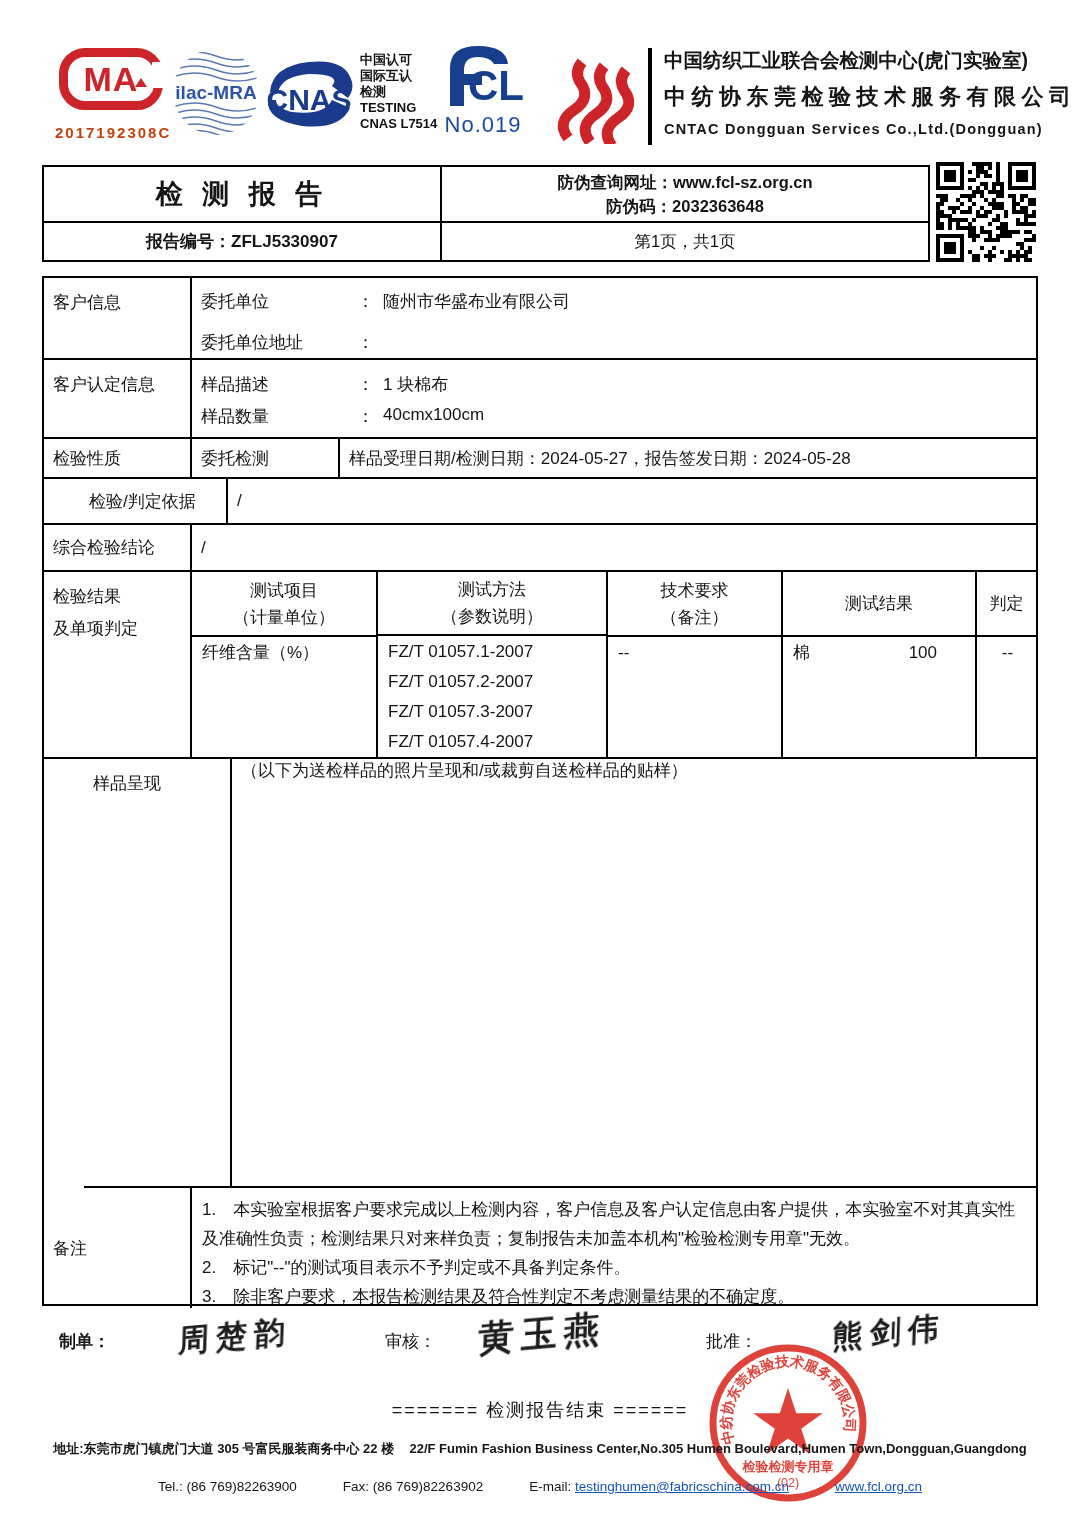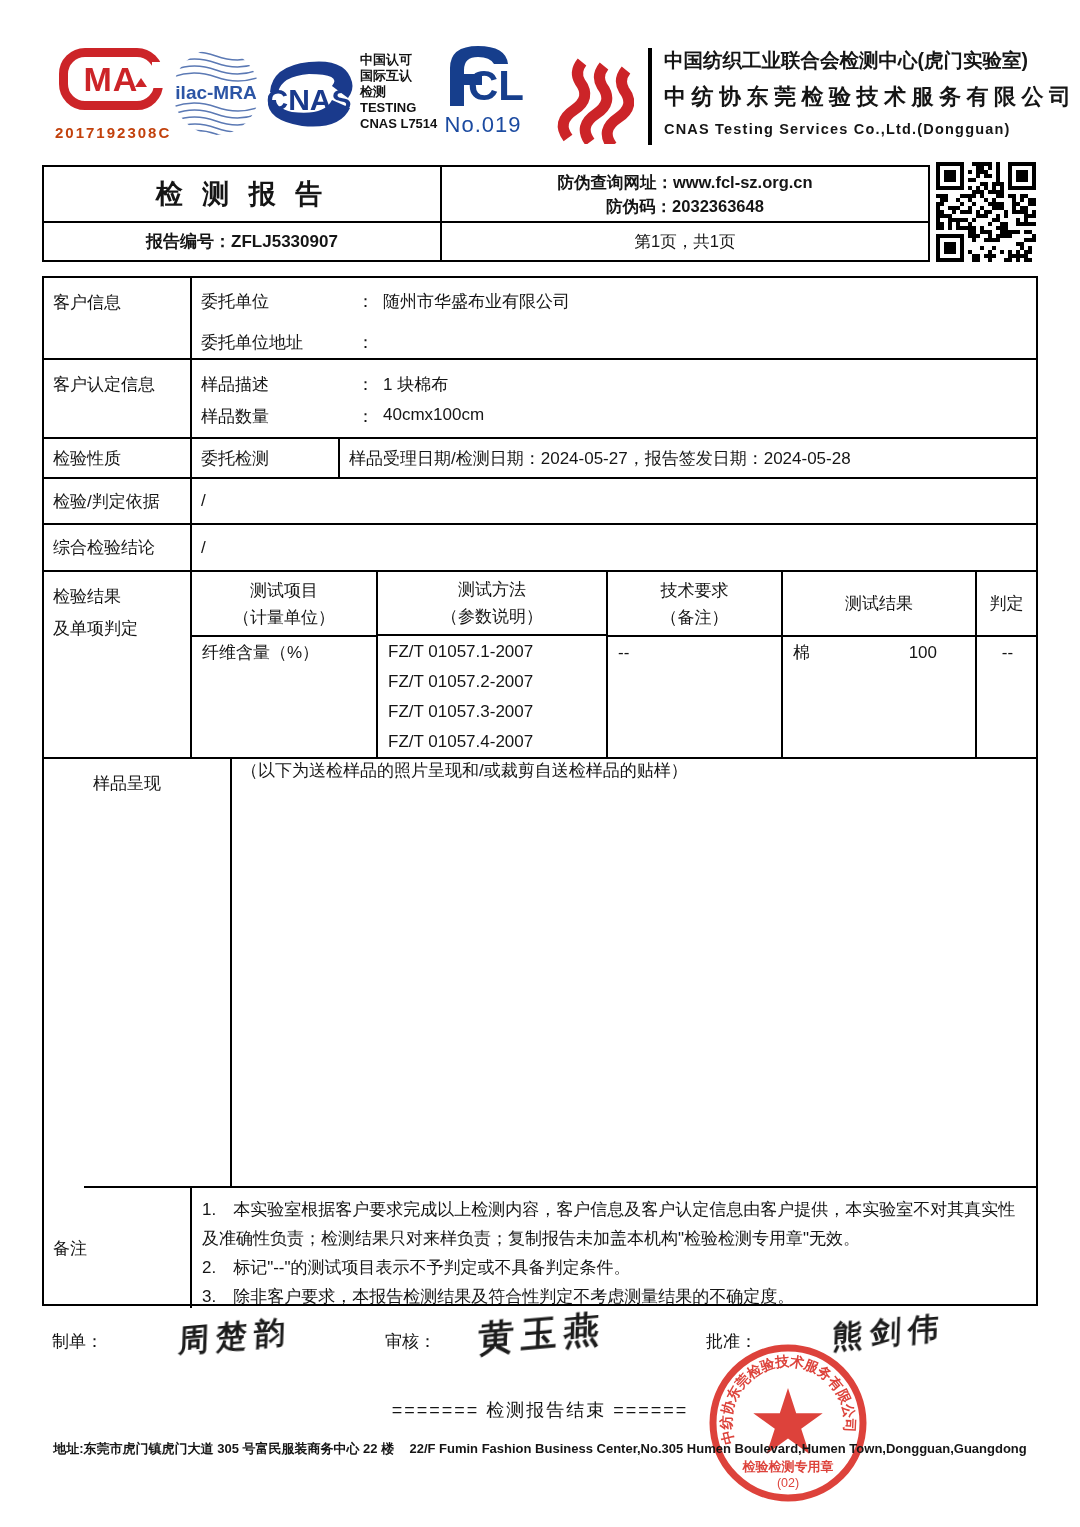--- a/index.html
+++ b/index.html
@@ -50,21 +50,21 @@
   .mt-label { width:148px; flex:0 0 148px; border-right:2px solid #000; padding:0 8px 0 9px; }
   .lbl-top { padding-top:13px; }
   .lbl-center { display:flex; align-items:center; }
   .mt-content { flex:1 1 auto; min-width:0; }
 
   .kv { display:flex; }
   .kv .k { width:156px; flex:0 0 156px; }
   .kv .colon { width:26px; flex:0 0 26px; }
 
   .row-h82 { height:82px; } .row-h79 { height:79px; } .row-h40 { height:40px; }
-  .row-h46 { height:46px; } .row-h47 { height:47px; } .row-h187 { height:187px; }
+  .row-h46 { height:46px;padding-left:36px; } .row-h47 { height:47px; } .row-h187 { height:187px; }
   .row-h429 { height:429px;margin-left:40px; } .row-h120 { height:120px; }
 
   .pad-cell { padding:0 8px 0 9px; }
 
   .nature-val { width:148px; flex:0 0 148px; border-right:2px solid #000; display:flex; align-items:center; padding-left:9px; }
   .nature-dates { flex:1; display:flex; align-items:center; padding-left:9px; }
 
   
   .res-grid { display:flex; height:100%; }
   .res-col { border-right:2px solid #000; display:flex; flex-direction:column; }
@@ -165,21 +165,21 @@
         <path d="M64 96 Q52 80 70 68 Q88 56 76 40 Q70 30 78 20"></path>
       </g>
     </svg>
   </div>
 
   <div class="hdr-divider"></div>
 
   <div class="org">
     <div class="org-cn1">中国纺织工业联合会检测中心(虎门实验室)</div>
     <div class="org-cn2">中纺协东莞检验技术服务有限公司</div>
-    <div class="org-en">CNAS Testing Services Co.,Ltd.(Dongguan)</div>
+    <div class="org-en">CNTAC Dongguan Services Co.,Ltd.(Dongguan)</div>
   </div>
 
   <div class="title-block">
     <div class="tb-cell tb-tl">检 测 报 告</div>
     <div class="tb-cell tb-tr">
       <div>防伪查询网址：www.fcl-sz.org.cn</div>
       <div>防伪码：2032363648</div>
     </div>
     <div class="tb-cell tb-bl">报告编号：ZFLJ5330907</div>
     <div class="tb-cell tb-br">第1页，共1页</div>
@@ -607,21 +607,21 @@
     <div class="mt-row row-h120">
       <div class="mt-label lbl-center">备注</div>
       <div class="mt-content remarks-body">
         <div class="remark-item">1.　本实验室根据客户要求完成以上检测内容，客户信息及客户认定信息由客户提供，本实验室不对其真实性及准确性负责；检测结果只对来样负责；复制报告未加盖本机构"检验检测专用章"无效。</div>
         <div class="remark-item">2.　标记"--"的测试项目表示不予判定或不具备判定条件。</div>
         <div class="remark-item">3.　除非客户要求，本报告检测结果及符合性判定不考虑测量结果的不确定度。</div>
       </div>
     </div>
   </div>
 
-  <div class="sig-label" style="left:52px; top:1330px;">制单：</div>
+  <div class="sig-label" style="left:59px; top:1330px;font-weight:bold;">制单：</div>
   <div class="sig" style="left:178px; top:1316px;">周楚韵</div>
 
   <div class="sig-label" style="left:385px; top:1330px;">审核：</div>
   <div class="sig" style="left:478px; top:1310px; font-size:36px;">黄玉燕</div>
 
   <div class="sig-label" style="left:706px; top:1330px;">批准：</div>
   <div class="sig" style="left:832px; top:1312px;">熊剑伟</div>
 
   <div class="end-line">======= 检测报告结束 ======</div>
 
@@ -637,15 +637,24 @@
       <text x="91" y="155" text-anchor="middle" font-size="12.5" fill="#d8261d">(02)</text>
     </svg>
   </div>
 
   <div class="footer">
     <div class="addr-line">
       <span>地址:东莞市虎门镇虎门大道 305 号富民服装商务中心 22 楼</span>
       <span style="display:inline-block;width:8px;"></span>
       <span>22/F Fumin Fashion Business Center,No.305 Humen Boulevard,Humen Town,Dongguan,Guangdong</span>
     </div>
+    <div class="contact-line">
+      <span>Tel.: (86 769)82263900</span>
+      <span>Fax: (86 769)82263902</span>
+      <span>
+        <span>E-mail:</span>
+        <a class="flink" href="#">testinghumen@fabricschina.com.cn</a>
+      </span>
+      <a class="flink" href="#">www.fcl.org.cn</a>
+    </div>
   </div>
 
 </div>
 
 </body></html>

